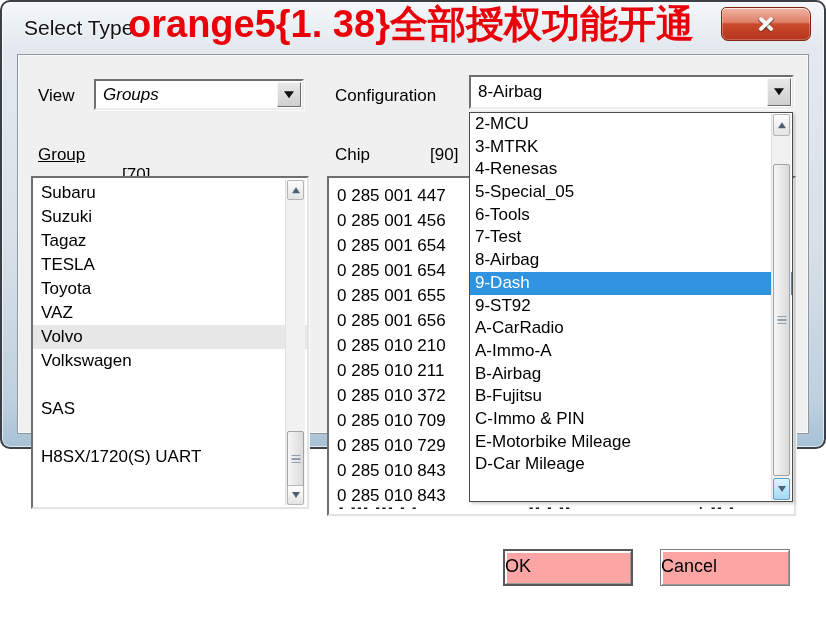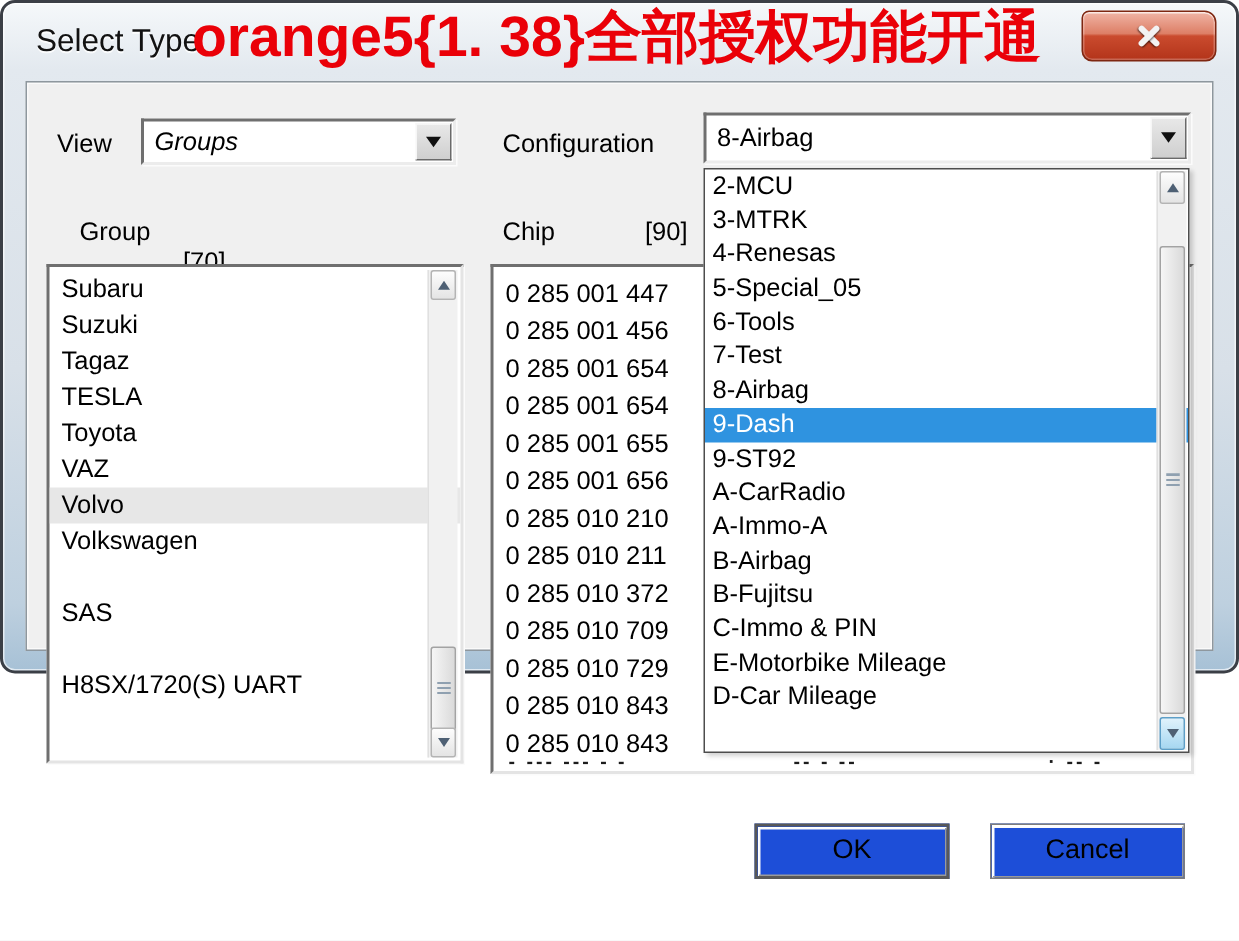--- a/index.html
+++ b/index.html
@@ -93,22 +93,22 @@
     border:1px solid #a3a3a3; border-radius:2px;
   }
   .grip { position:absolute; left:50%; top:50%; width:9px; height:9px; transform:translate(-50%,-50%);
     background:repeating-linear-gradient(180deg,#8fa0b0 0 1.5px,transparent 1.5px 3.5px); }
 
   
   .clip-frag { position:absolute; bottom:3px; font-size:13px; font-weight:bold; color:#1c1c1c; letter-spacing:2px; line-height:6px; height:6px; overflow:hidden; }
 
   
   .btn {
-    position:absolute; width:130px; height:37px; background:#1d4ed8;
-    font-size:18px; color:#000; text-align:center; line-height:33px;
+    position:absolute; width:130px; height:37px; background:#fca5a5;
+    font-size:18px; color:#000; line-height:33px;
     border:1px solid #7d7d7d;
     box-shadow:inset 1px 1px 0 #ffffff, inset -1px -1px 0 #9a9a9a, inset 2px 2px 0 #fbfbfb;
   }
   .btn.default { border:2px solid #585858; line-height:31px; }
 </style>
 </head>
 <body>
 
 <div class="dialog">
 
@@ -131,21 +131,21 @@
     </div>
 
     <span class="lbl" style="left:317px; top:31px;">Configuration</span>
     <div class="combo" style="left:451px; top:20px; width:325px; height:34px;">
       <span class="combo-value">8-Airbag</span>
       <div class="combo-btn">
         <span class="tri-down"></span>
       </div>
     </div>
 
-    <span class="lbl" style="left:35px; top:90px;">Group</span>
+    <span class="lbl" style="left:20px; top:90px;text-decoration:underline;">Group</span>
     <span class="lbl" style="left:104px; top:90px;margin-top:20px;">[70]</span>
     <span class="lbl" style="left:317px; top:90px;">Chip</span>
     <span class="lbl" style="left:412px; top:90px;">[90]</span>
 
     <div class="listbox group-list" style="left:13px; top:121px; width:278px; height:333px;">
       <div class="sbar" style="right:2px; top:2px; bottom:2px; left:auto;">
         <div class="sb-btn" style="top:0;">
             <span class="tri-up-s"></span>
           </div>
         <div class="sb-thumb" style="top:251px; height:56px;">

